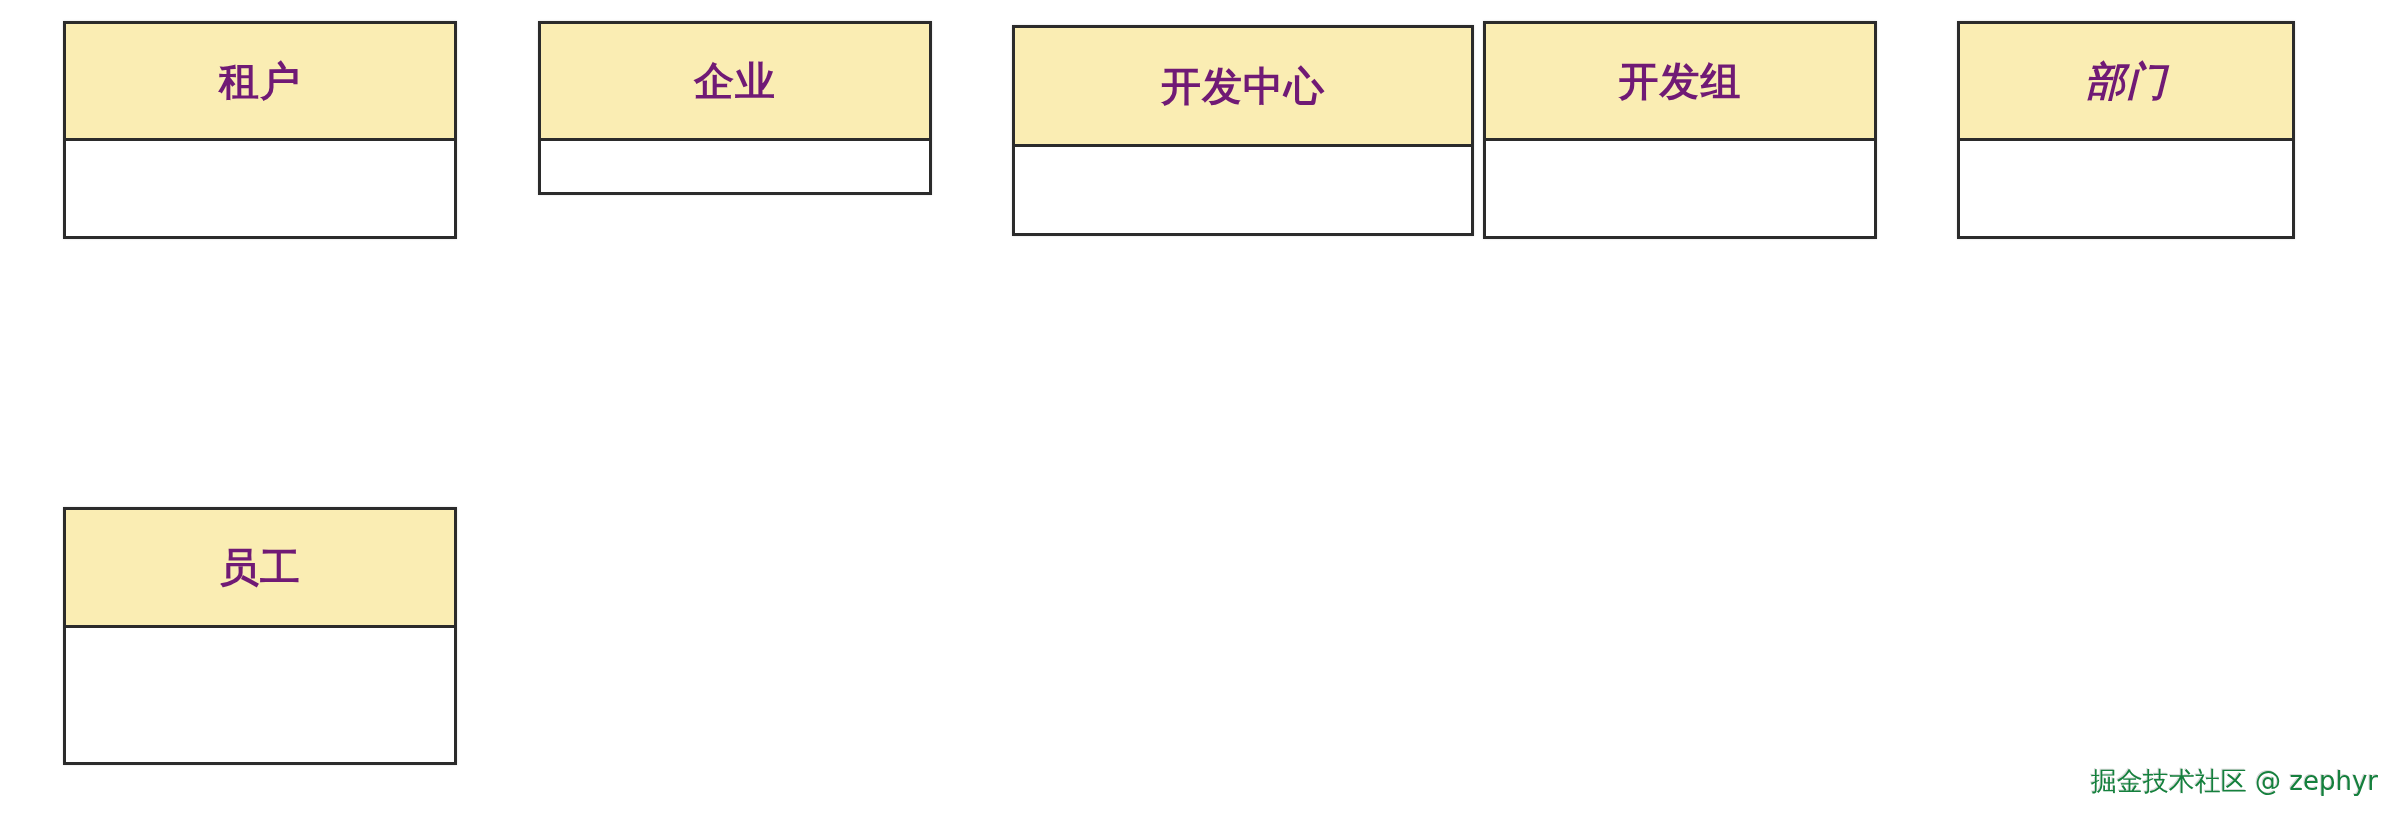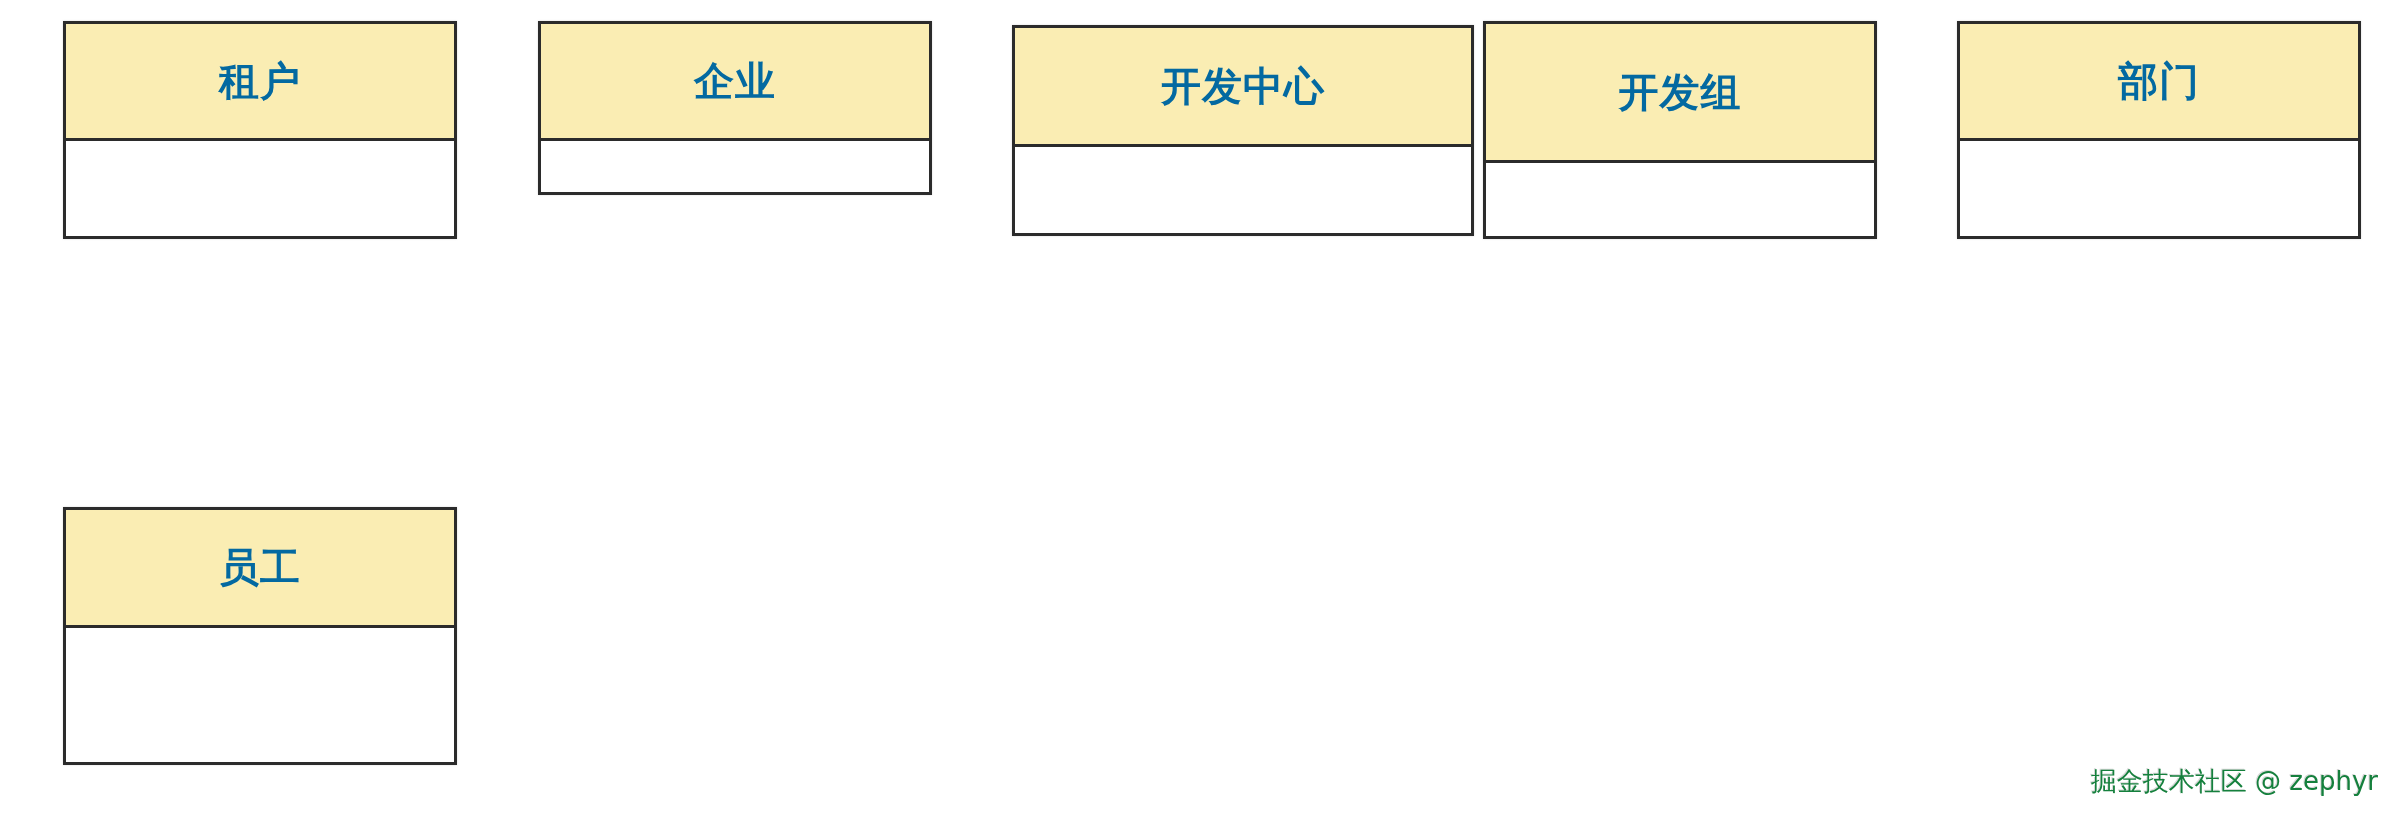--- a/index.html
+++ b/index.html
@@ -25,21 +25,21 @@
     }
     .entity-header {
       box-sizing: border-box;
       background: #faedb3;
       border-bottom: 3px solid #2b2b2b;
       display: flex;
       align-items: center;
       justify-content: center;
       font-weight: bold;
       font-size: 40px;
-      color: #0369a1;
+      color: #701a75;
       letter-spacing: 1px;
     }
     .entity-body {
       flex: 1;
       background: #ffffff;
     }
     .watermark {
       position: absolute;
       right: 22px;
       top: 764px;
@@ -69,27 +69,27 @@
   </div>
 
   <div class="entity" style="left:1012px; top:25px; width:462px; height:211px;">
     <div class="entity-header" style="height:119px;">
       <span>开发中心</span>
     </div>
     <div class="entity-body"></div>
   </div>
 
   <div class="entity" style="left:1483px; top:21px; width:394px; height:218px;">
-    <div class="entity-header" style="height:139px;">
+    <div class="entity-header" style="height:117px;">
       <span>开发组</span>
     </div>
     <div class="entity-body"></div>
   </div>
 
-  <div class="entity" style="left:1957px; top:21px; width:404px; height:218px;">
+  <div class="entity" style="left:1957px; top:21px; width:338px; height:218px;font-style:italic;">
     <div class="entity-header" style="height:117px;">
       <span>部门</span>
     </div>
     <div class="entity-body"></div>
   </div>
 
   <div class="entity" style="left:63px; top:507px; width:394px; height:258px;text-align:right;">
     <div class="entity-header" style="height:118px;">
       <span>员工</span>
     </div>

